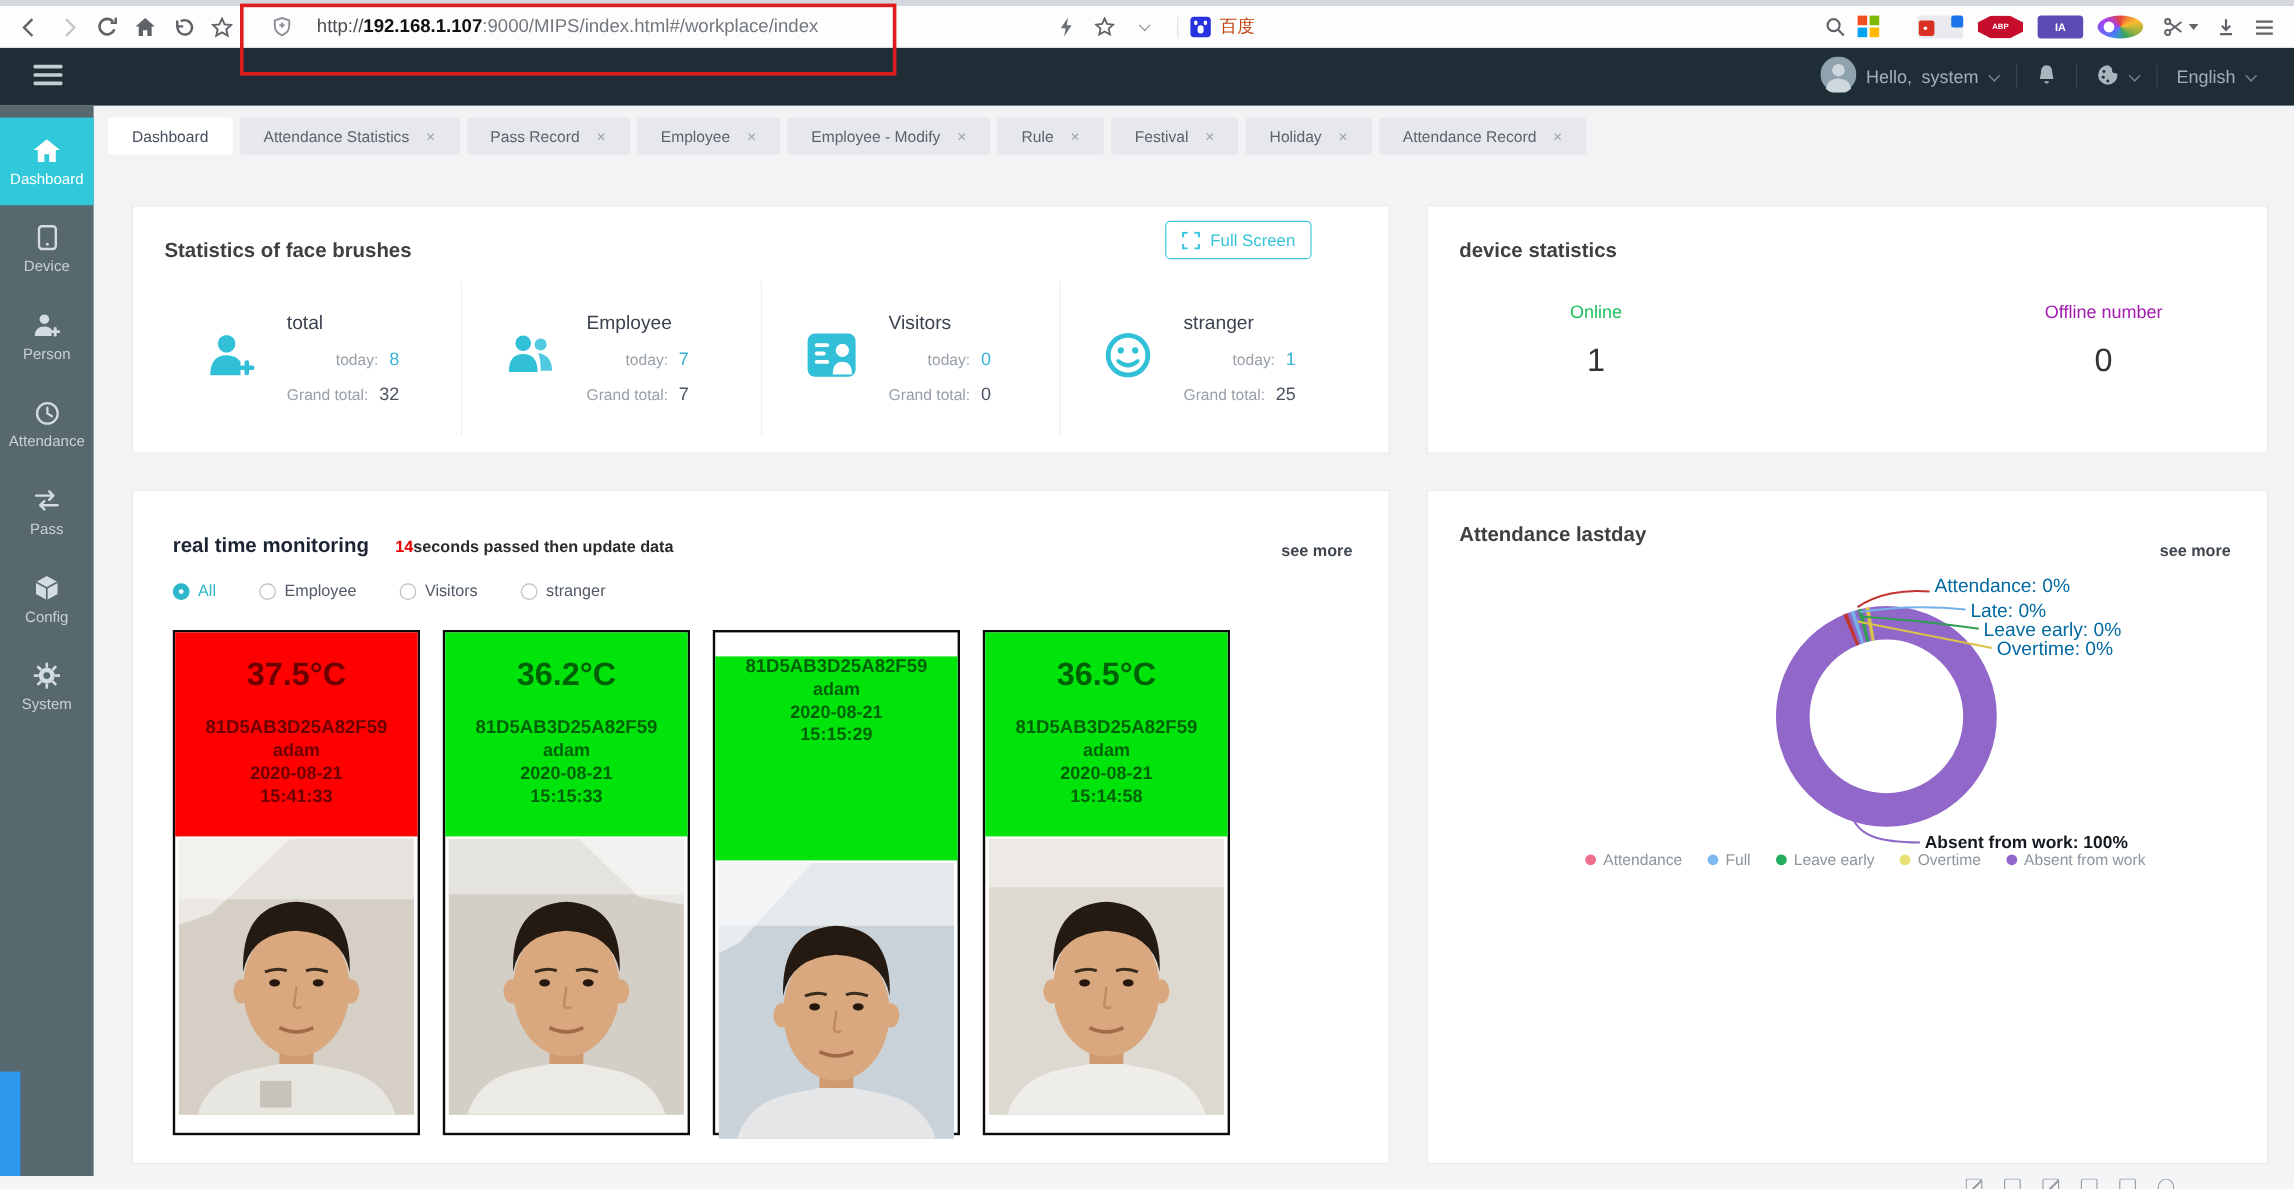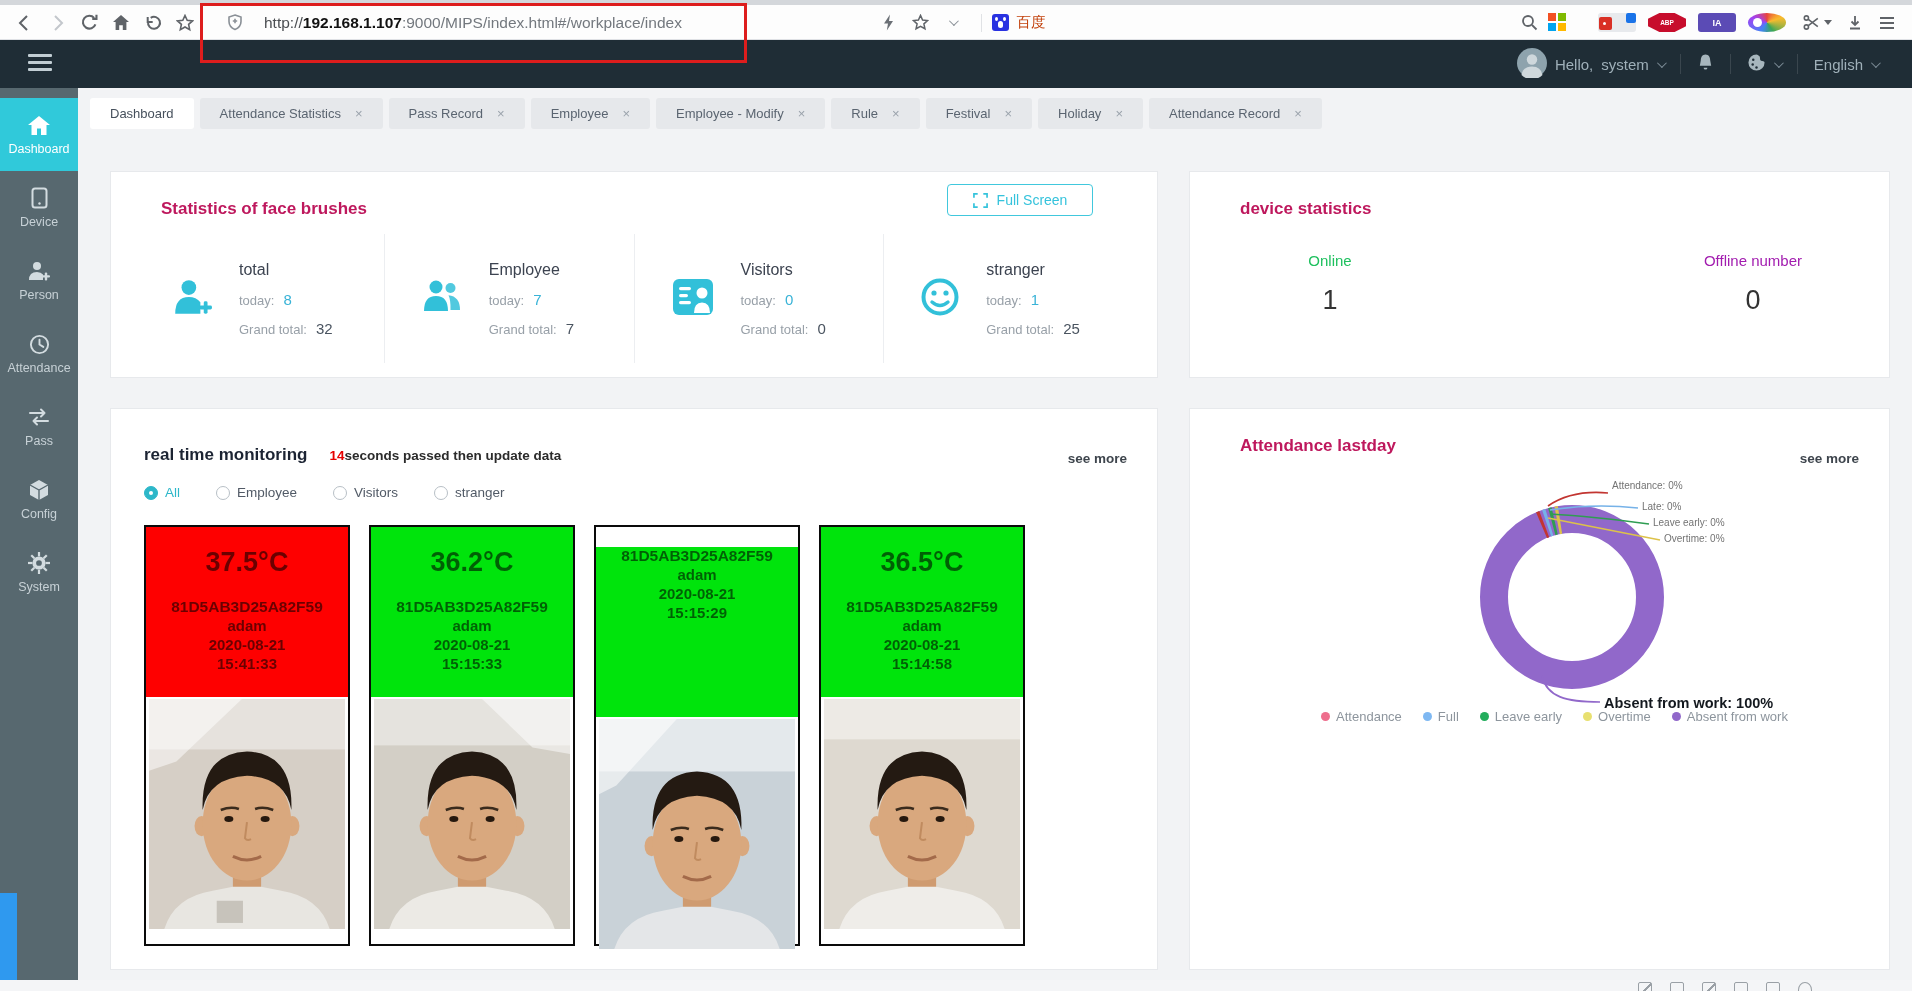--- a/index.html
+++ b/index.html
@@ -63,30 +63,30 @@
   .tab { display:flex; align-items:center; background:#e6e8eb; color:#5a6470; font-size:13px; padding:0 20px; border-radius:3px; cursor:pointer; white-space:nowrap; }
   .tab.active { background:#ffffff; color:#46505c; }
   .tab-x { margin-left:14px; color:#9aa2ab; font-size:13px; line-height:1; }
 
   
   .panel { position:absolute; background:#fff; border:1px solid #e7e9ec; }
   .p-stats   { left:110px; top:171px; width:1048px; height:207px; }
   .p-device  { left:1189px; top:171px; width:701px; height:207px; }
   .p-monitor { left:110px; top:408px; width:1048px; height:562px; }
   .p-attend  { left:1189px; top:408px; width:701px; height:562px; }
-  .panel-title { position:absolute; left:50px; top:27px; font-size:17px; font-weight:700; color:#be185d; }
-
-  
-  .fs-btn { position:absolute; right:64px; top:12px; width:146px; height:32px; border:1px solid #41c8dd; border-radius:4px; color:#35c3dc; background:#fff; display:flex; align-items:center; justify-content:center; gap:9px; font-size:14px; cursor:pointer; }
+  .panel-title { position:absolute; left:26px; top:27px; font-size:17px; font-weight:700; color:#404040; }
+
+  
+  .fs-btn { position:absolute; right:64px; top:12px; width:122px; height:32px; border:1px solid #41c8dd; border-radius:4px; color:#35c3dc; background:#fff; display:flex; align-items:center; justify-content:center; gap:9px; font-size:14px; cursor:pointer; }
   .stats-row { position:absolute; left:24px; right:24px; top:62px; bottom:14px; display:flex; }
   .stat-col { flex:1; display:flex; align-items:center; gap:26px; padding-left:36px; border-right:1px solid #eceef1; }
   .stat-col:last-child { border-right:none; }
   .stat-ic { color:#32c0d9; flex:none; }
   .stat-label { font-size:16px; color:#3c4350; }
-  .stat-line { margin-top:12px; font-size:13px; color:#98a0a8; }
+  .stat-line { margin-top:12px; font-size:13px; color:#98a0a8;text-align:right; }
   .stat-line .v-today { color:#39b3d7; font-size:15px; margin-left:9px; }
   .stat-line .v-grand { color:#4a5460; font-size:15px; margin-left:9px; }
 
   
   .dev-block { position:absolute; width:170px; text-align:center; top:80px; }
   .dev-online { left:55px; } .dev-offline { left:478px; }
   .dev-label { font-size:15px; }
   .dev-value { margin-top:16px; font-size:27px; color:#333; }
 
   
@@ -105,21 +105,21 @@
   .mcard { width:206px; height:421px; border:2px solid #0a0a0a; background:#fff; }
   .mcard-head { height:170px; text-align:center; color:rgba(0,0,0,.58); font-weight:700; }
   .mcard-temp { padding-top:20px; font-size:27px; }
   .mcard-id { margin-top:20px; font-size:15.5px; }
   .mcard-line { margin-top:1px; font-size:15px; line-height:18px; }
   .mcard-photo { height:230px; margin:2px 3px 0 3px; overflow:hidden; }
   .mcard-photo svg { display:block; width:100%; height:100%; }
 
   
   .donut-svg { position:absolute; left:0; top:0; }
-  .callout { position:absolute; font-size:10px; color:#737373; white-space:nowrap; }
+  .callout { position:absolute; font-size:16px; color:#0369a1; white-space:nowrap; }
   .callout.main { font-weight:700; color:#14191f; font-size:14.5px; }
   .legend { position:absolute; left:0; right:0; top:300px; display:flex; justify-content:center; gap:21px; padding-left:30px; }
   .leg-item { display:flex; align-items:center; gap:6px; font-size:13px; color:#8d959d; cursor:pointer; white-space:nowrap; }
   .leg-dot { width:9px; height:9px; border-radius:50%; flex:none; }
 
   
   .blue-floater { position:absolute; left:0; top:893px; width:17px; height:87px; background:#2f99ef; z-index:8; cursor:pointer; }
   .footer-strip { position:absolute; left:0; bottom:0; right:0; height:11px; background:#f4f5f7; z-index:9; }
   .cut-icons { position:absolute; right:100px; bottom:0; height:9px; display:flex; gap:18px; overflow:hidden; }
   .cut-icons span { display:block; width:14px; height:16px; border:1.6px solid #9aa0a6; border-radius:2px; }

